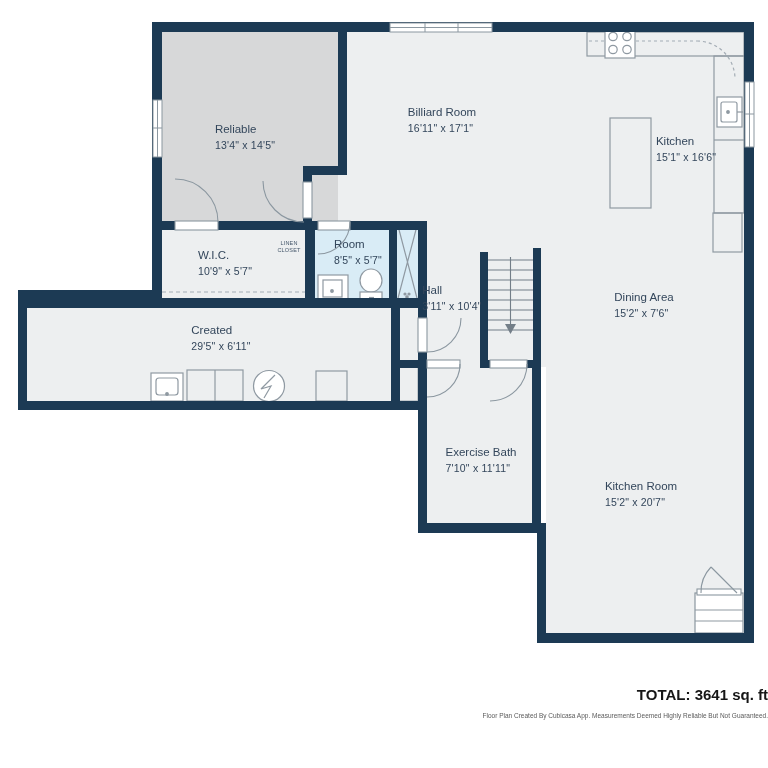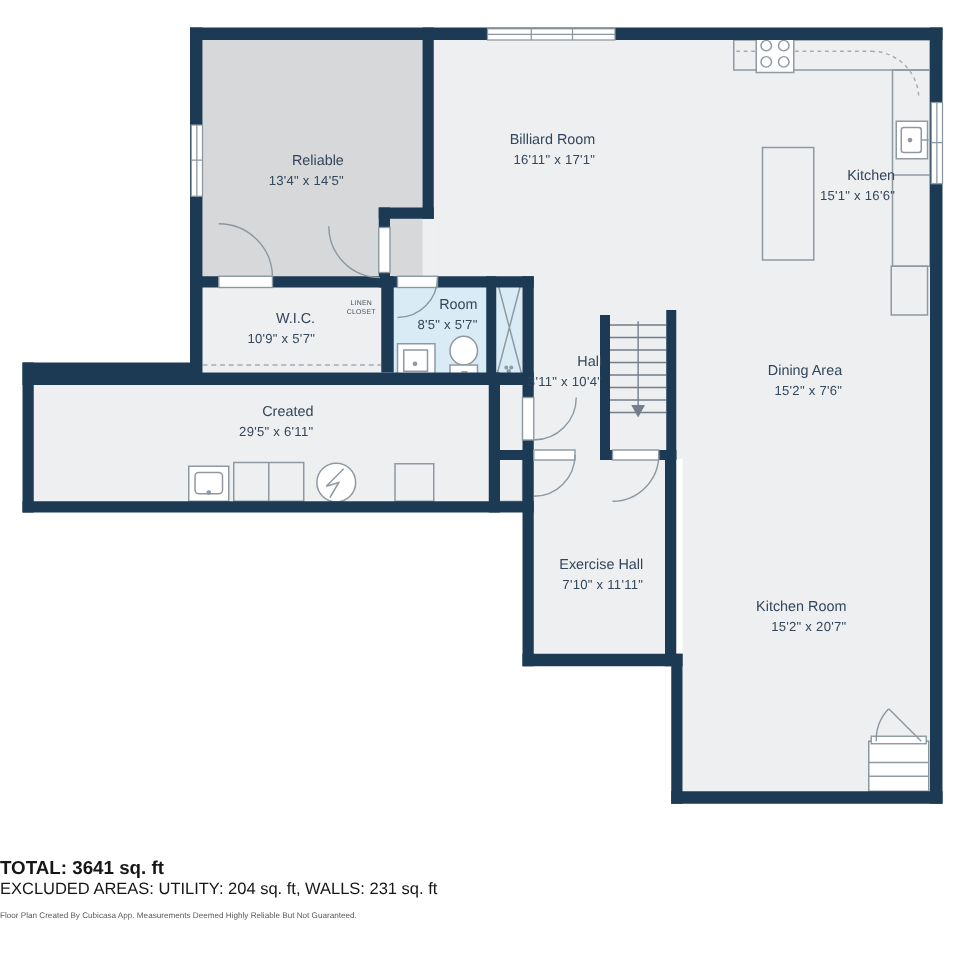--- a/index.html
+++ b/index.html
@@ -1,23 +1,23 @@
 <!DOCTYPE html>
 <html><head>
 <meta charset="utf-8">
 <style>
   html,body{margin:0;padding:0;background:#ffffff;}
   body{width:768px;height:768px;font-family:"Liberation Sans",sans-serif;}
   .canvas{position:relative;width:768px;height:768px;background:#fff;overflow:hidden;}
   .plan-svg{position:absolute;left:0;top:0;}
-  .room-label{position:absolute;transform:translateX(-50%);text-align:right;color:#33465b;white-space:nowrap;}
+  .room-label{position:absolute;transform:translateX(-50%);text-align:left;color:#33465b;white-space:nowrap;}
   .rname{font-size:11.5px;line-height:16px;}
   .rdims{font-size:10.5px;line-height:16px;letter-spacing:.2px;}
   .linen-label{position:absolute;left:289px;top:240px;transform:translateX(-50%);font-size:5.5px;line-height:7px;color:#44566a;text-align:center;letter-spacing:.2px;}
-  .footer{position:absolute;top:686px;left:0;width:768px;text-align:left;color:#161616;}
+  .footer{position:absolute;top:686px;left:0;width:768px;text-align:right;color:#161616;}
   .footer .total{font-size:15px;font-weight:bold;line-height:17px;}
   .footer .sub{font-size:13.2px;line-height:16.5px;}
   .footer .disclaimer{font-size:6.5px;color:#5a5a5a;margin-top:8px;line-height:9px;}
 </style>
 </head>
 <body>
 
 <div class="canvas">
 
   <svg class="plan-svg" width="768" height="768" viewBox="0 0 768 768">
@@ -170,32 +170,31 @@
   </div>
   <div class="room-label" style="left:221px;top:322px">
     <div class="rname">Created</div>
     <div class="rdims">29'5" x 6'11"</div>
   </div>
   <div class="room-label" style="left:644px;top:289px">
     <div class="rname">Dining Area</div>
     <div class="rdims">15'2" x 7'6"</div>
   </div>
   <div class="room-label" style="left:481px;top:444px">
-    <div class="rname">Exercise Hall</div>
+    <div class="rname">Exercise Bath</div>
     <div class="rdims">7'10" x 11'11"</div>
   </div>
   <div class="room-label" style="left:641px;top:478px">
     <div class="rname">Kitchen Room</div>
     <div class="rdims">15'2" x 20'7"</div>
   </div>
 
   <div class="linen-label">
     <div>LINEN</div>
     <div>CLOSET</div>
   </div>
 
   <div class="footer">
     <div class="total">TOTAL: 3641 sq. ft</div>
-    <div class="sub">EXCLUDED AREAS: UTILITY: 204 sq. ft, WALLS: 231 sq. ft</div>
     <div class="disclaimer">Floor Plan Created By Cubicasa App. Measurements Deemed Highly Reliable But Not Guaranteed.</div>
   </div>
 
 </div>
 
 </body></html>

